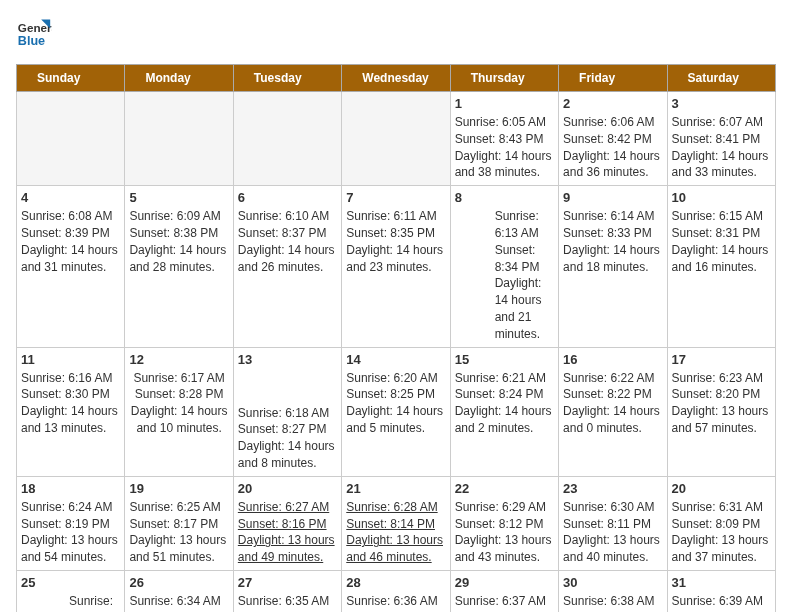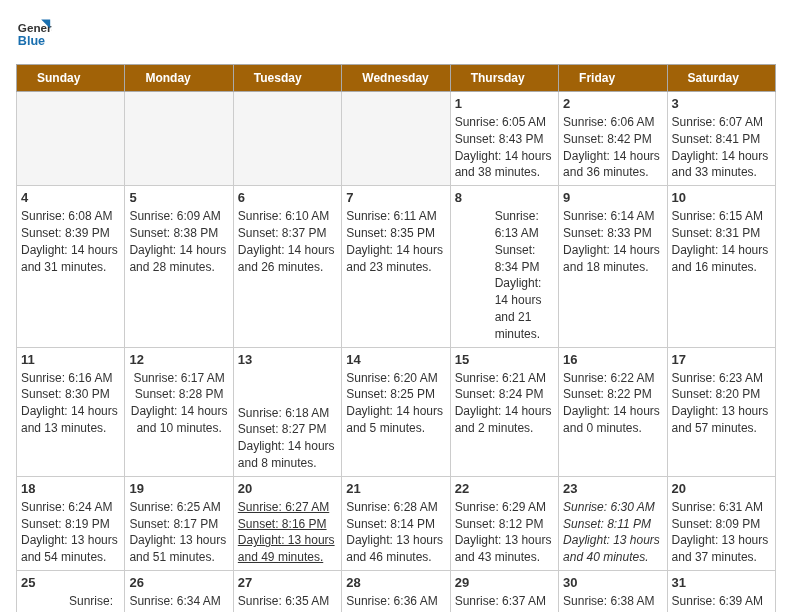--- a/index.html
+++ b/index.html
@@ -251,35 +251,35 @@
         </td>
         <td>
           <div class="day-number">20</div>
           <div class="day-info" style="white-space: pre-line; text-decoration: underline;">Sunrise: 6:27 AM
 Sunset: 8:16 PM
 Daylight: 13 hours
 and 49 minutes.</div>
         </td>
         <td>
           <div class="day-number">21</div>
-          <div class="day-info" style="white-space: pre-line;">Sunrise: 6:28 AM
+          <div class="day-info" style="white-space: pre-line; text-decoration: underline;">Sunrise: 6:28 AM
 Sunset: 8:14 PM
 Daylight: 13 hours
 and 46 minutes.</div>
         </td>
         <td>
           <div class="day-number">22</div>
           <div class="day-info" style="white-space: pre-line;">Sunrise: 6:29 AM
 Sunset: 8:12 PM
 Daylight: 13 hours
 and 43 minutes.</div>
         </td>
         <td>
           <div class="day-number">23</div>
-          <div class="day-info" style="white-space: pre-line; font-style: italic;">Sunrise: 6:30 AM
+          <div class="day-info" style="white-space: pre-line;">Sunrise: 6:30 AM
 Sunset: 8:11 PM
 Daylight: 13 hours
 and 40 minutes.</div>
         </td>
         <td>
           <div class="day-number">20</div>
           <div class="day-info" style="white-space: pre-line;">Sunrise: 6:31 AM
 Sunset: 8:09 PM
 Daylight: 13 hours
 and 37 minutes.</div>

